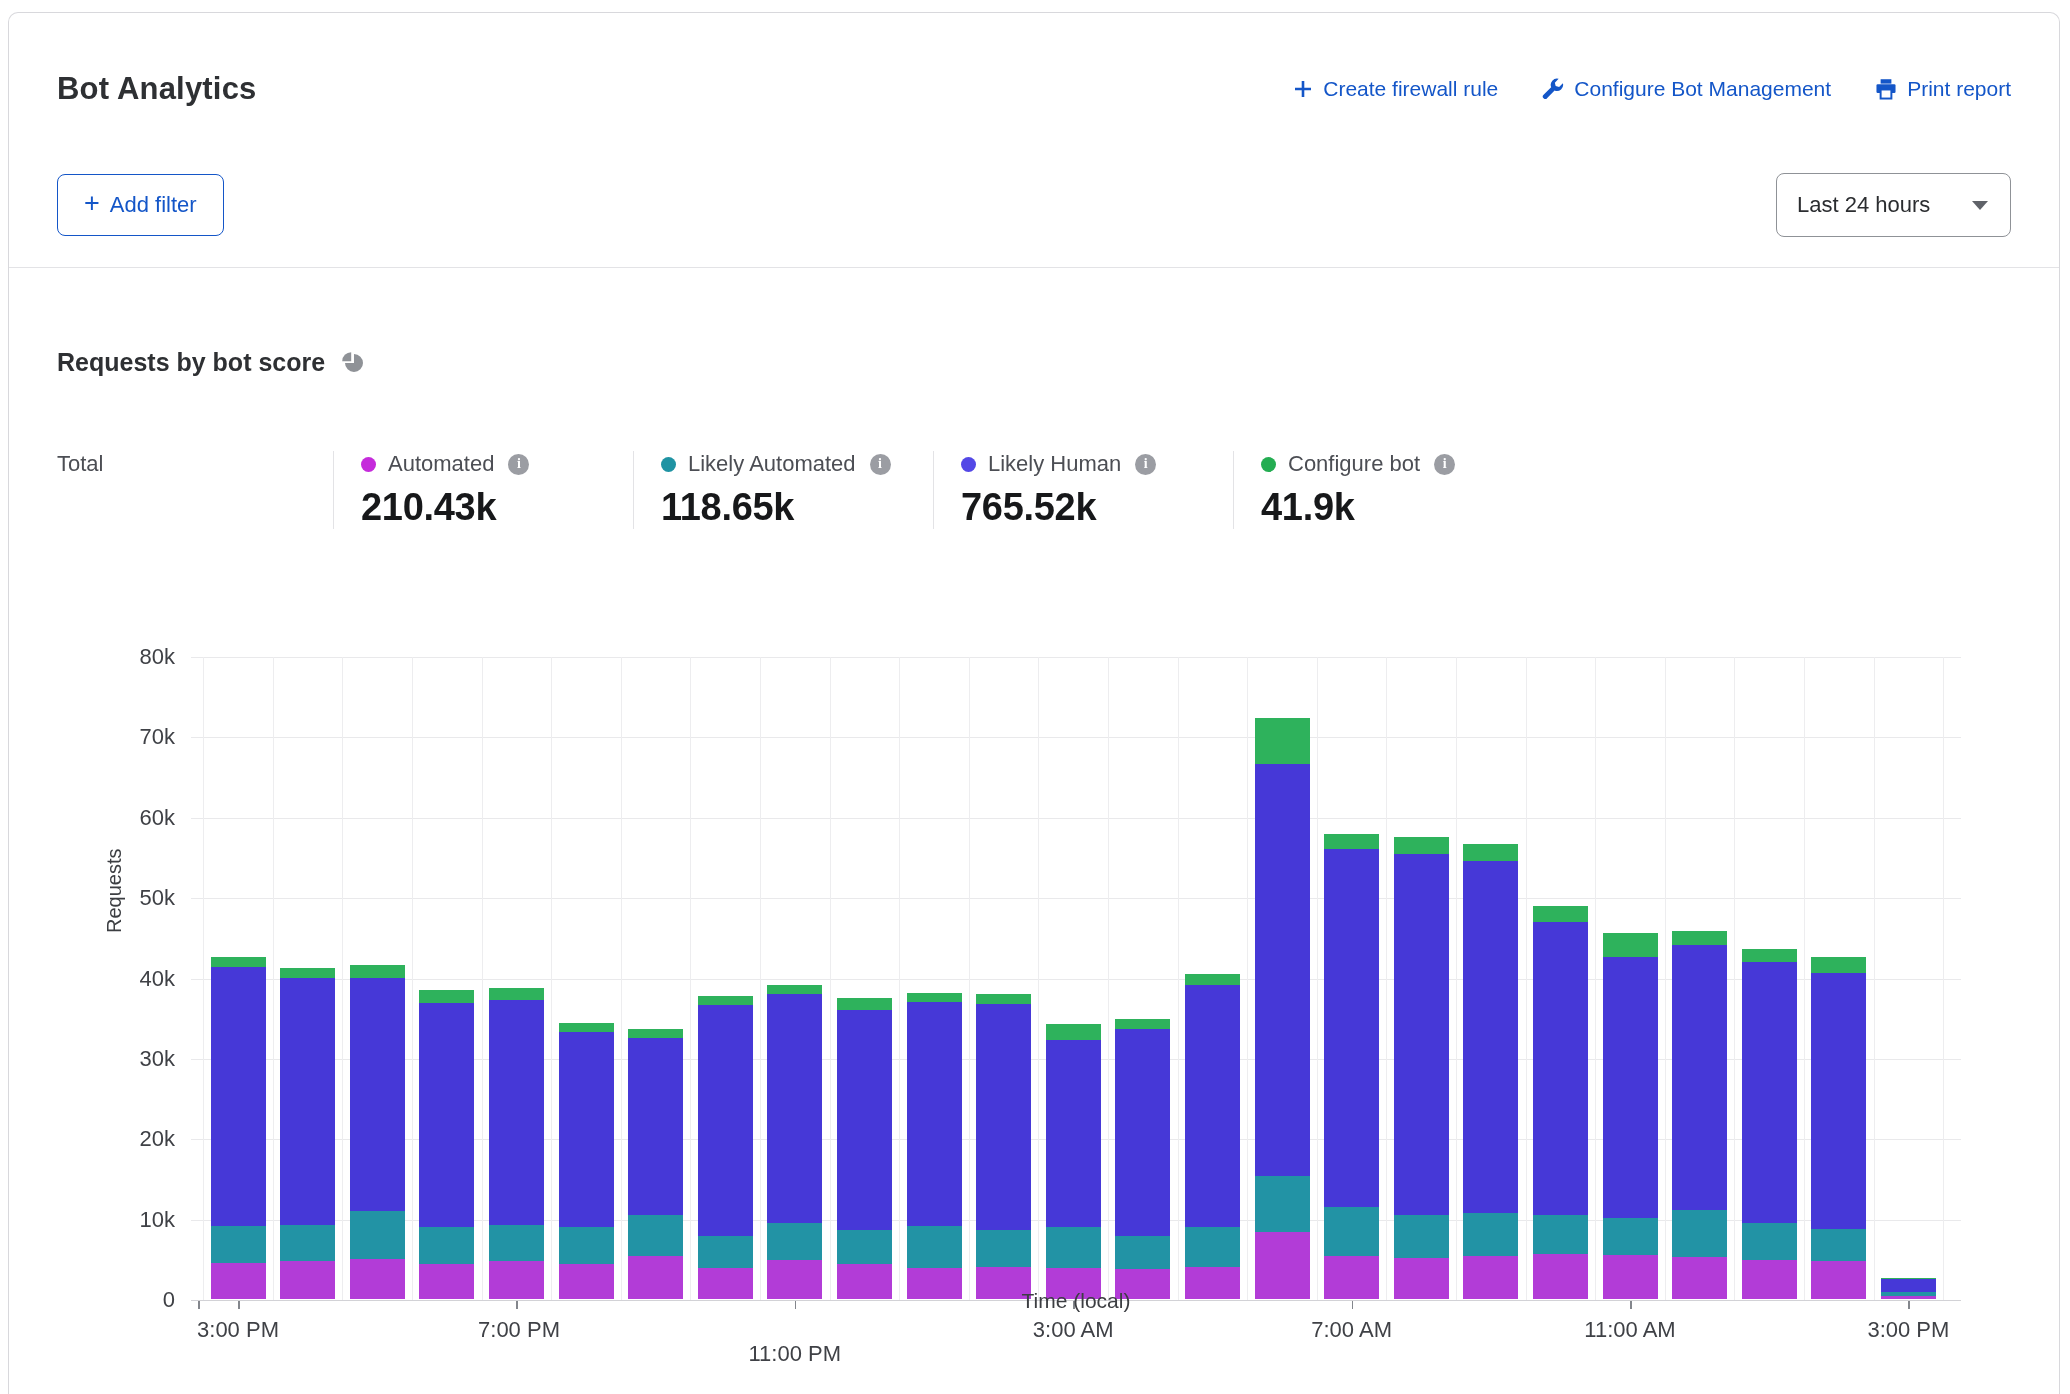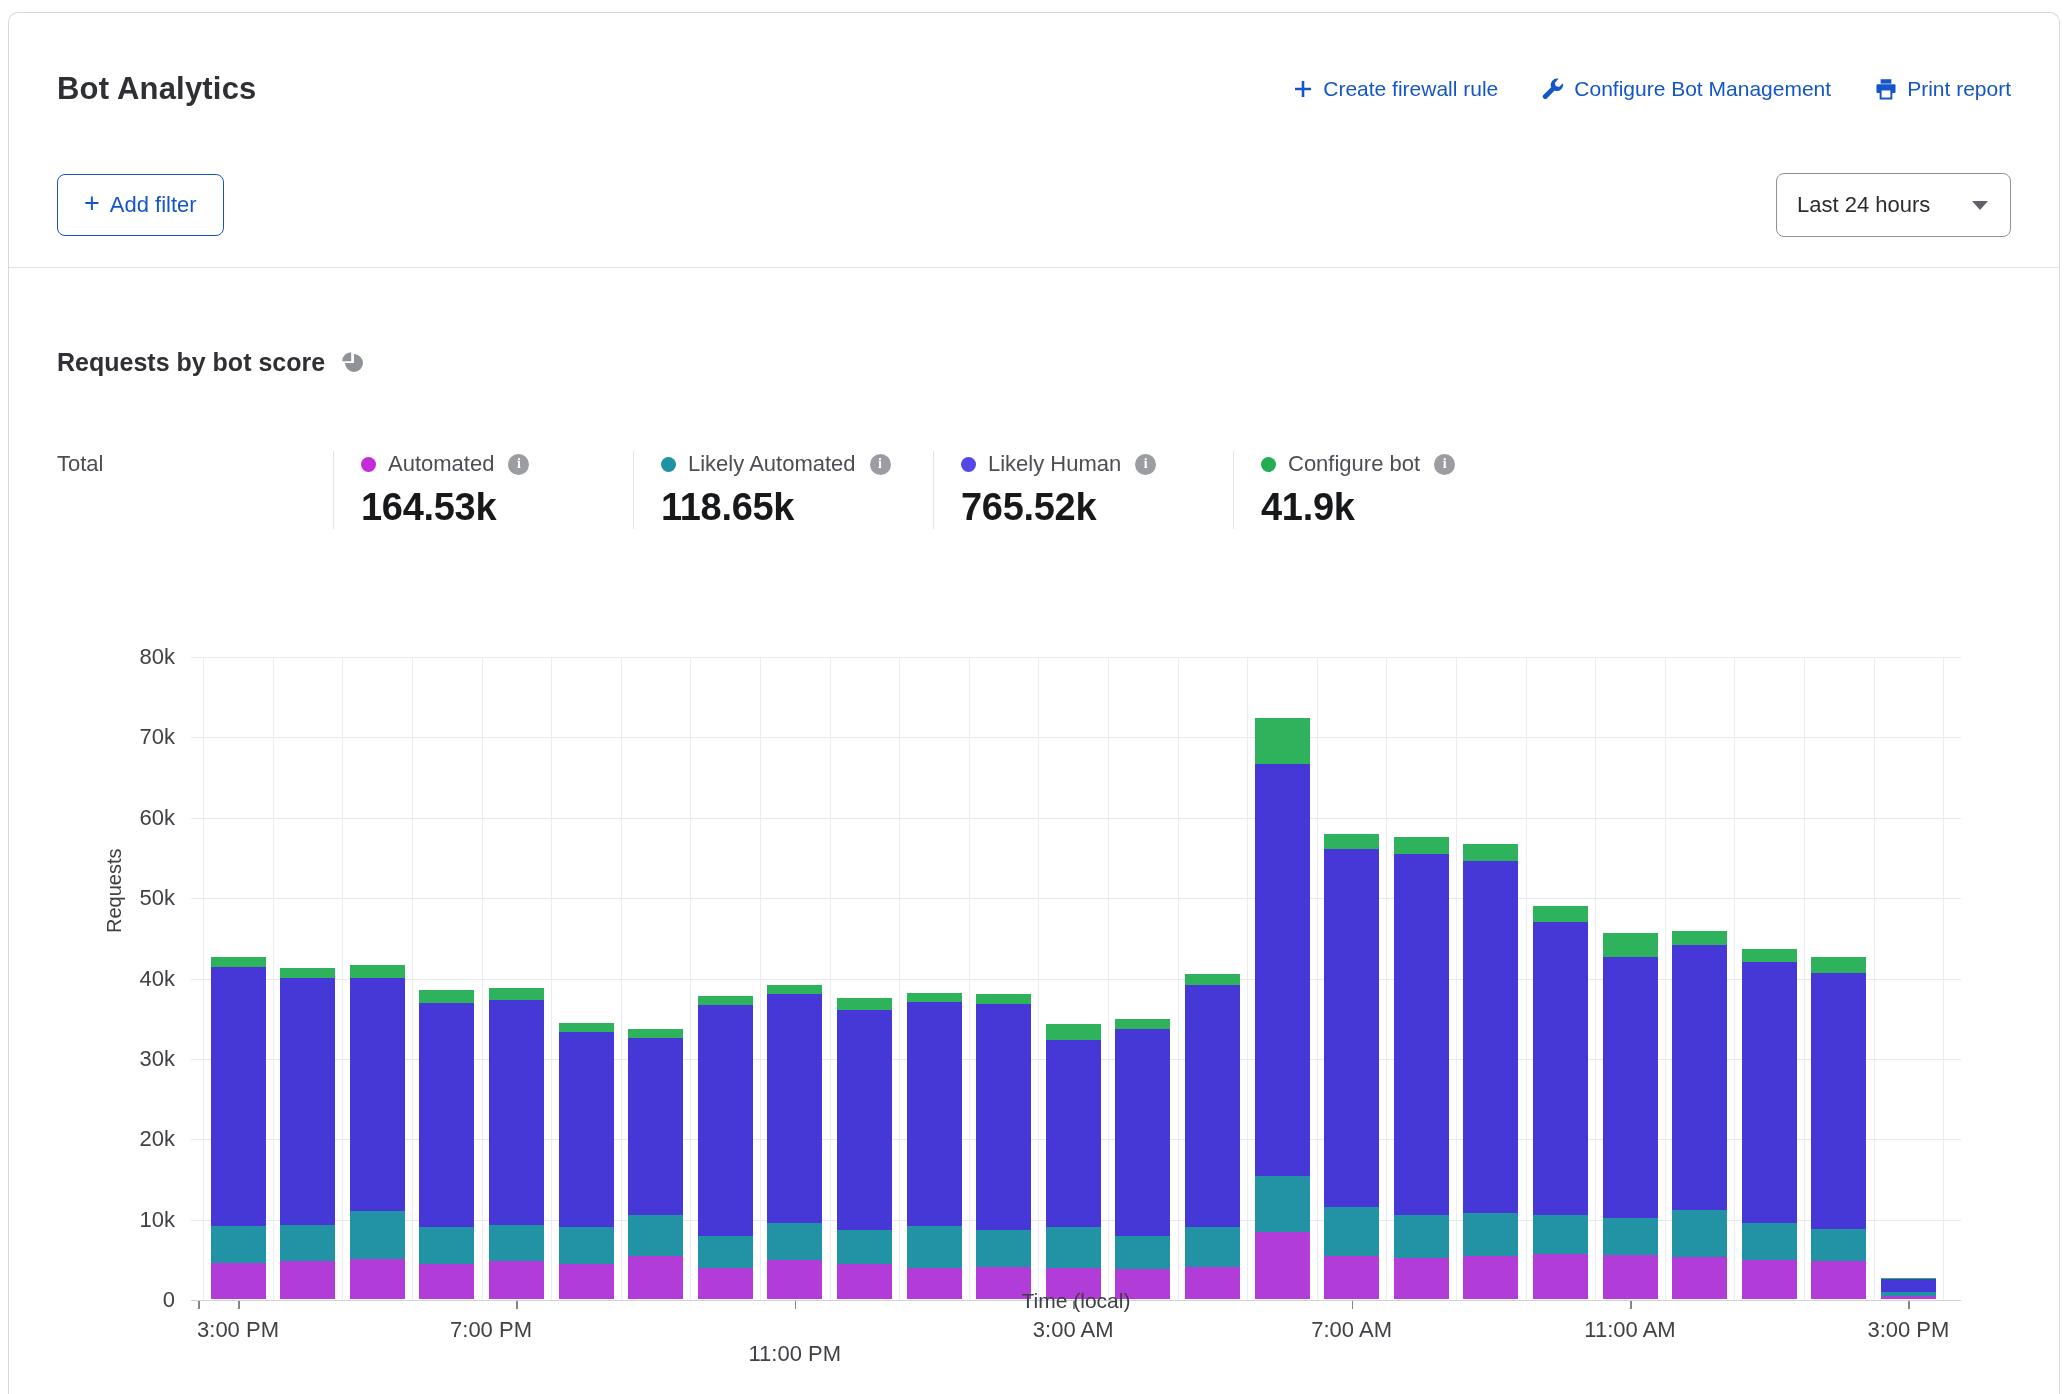--- a/index.html
+++ b/index.html
@@ -125,21 +125,21 @@
             <div class="stat-label-row">
               <span class="stat-label">Total</span>
             </div>
           </div>
           <div class="stat">
             <div class="stat-label-row">
               <span class="dot" style="background: rgb(197, 43, 219);"></span>
               <span class="stat-label">Automated</span>
               <span class="info-ic">i</span>
             </div>
-            <div class="stat-value">164.53k</div>
+            <div class="stat-value">210.43k</div>
           </div>
           <div class="stat">
             <div class="stat-label-row">
               <span class="dot" style="background: rgb(31, 147, 163);"></span>
               <span class="stat-label">Likely Automated</span>
               <span class="info-ic">i</span>
             </div>
             <div class="stat-value">118.65k</div>
           </div>
           <div class="stat">
@@ -357,21 +357,21 @@
             <div class="ylab" style="left: 42px; top: 376.5px;">40k</div>
             <div class="ylab" style="left: 42px; top: 296.125px;">50k</div>
             <div class="ylab" style="left: 42px; top: 215.75px; text-align: right;">60k</div>
             <div class="ylab" style="left: 42px; top: 135.375px;">70k</div>
             <div class="ylab" style="left: 42px; top: 55px;">80k</div>
           </div>
         <div id="xlabs">
             <div class="xtick" style="left: 181px; top: 712px;"></div>
             <div class="xlab" style="left: 181px; top: 728px;">3:00 PM</div>
             <div class="xtick" style="left: 459.4px; top: 712px;"></div>
-            <div class="xlab" style="left: 434px; top: 728px;">7:00 PM</div>
+            <div class="xlab" style="left: 462px; top: 728px;">7:00 PM</div>
             <div class="xtick" style="left: 737.8px; top: 712px;"></div>
             <div class="xlab" style="left: 737.8px; top: 728px; margin-top: 24px;">11:00 PM</div>
             <div class="xtick" style="left: 1016.2px; top: 712px;"></div>
             <div class="xlab" style="left: 1016.2px; top: 728px;">3:00 AM</div>
             <div class="xtick" style="left: 1294.6px; top: 712px;"></div>
             <div class="xlab" style="left: 1294.6px; top: 728px;">7:00 AM</div>
             <div class="xtick" style="left: 1573px; top: 712px;"></div>
             <div class="xlab" style="left: 1573px; top: 728px;">11:00 AM</div>
             <div class="xtick" style="left: 1851.4px; top: 712px;"></div>
             <div class="xlab" style="left: 1851.4px; top: 728px;">3:00 PM</div>

